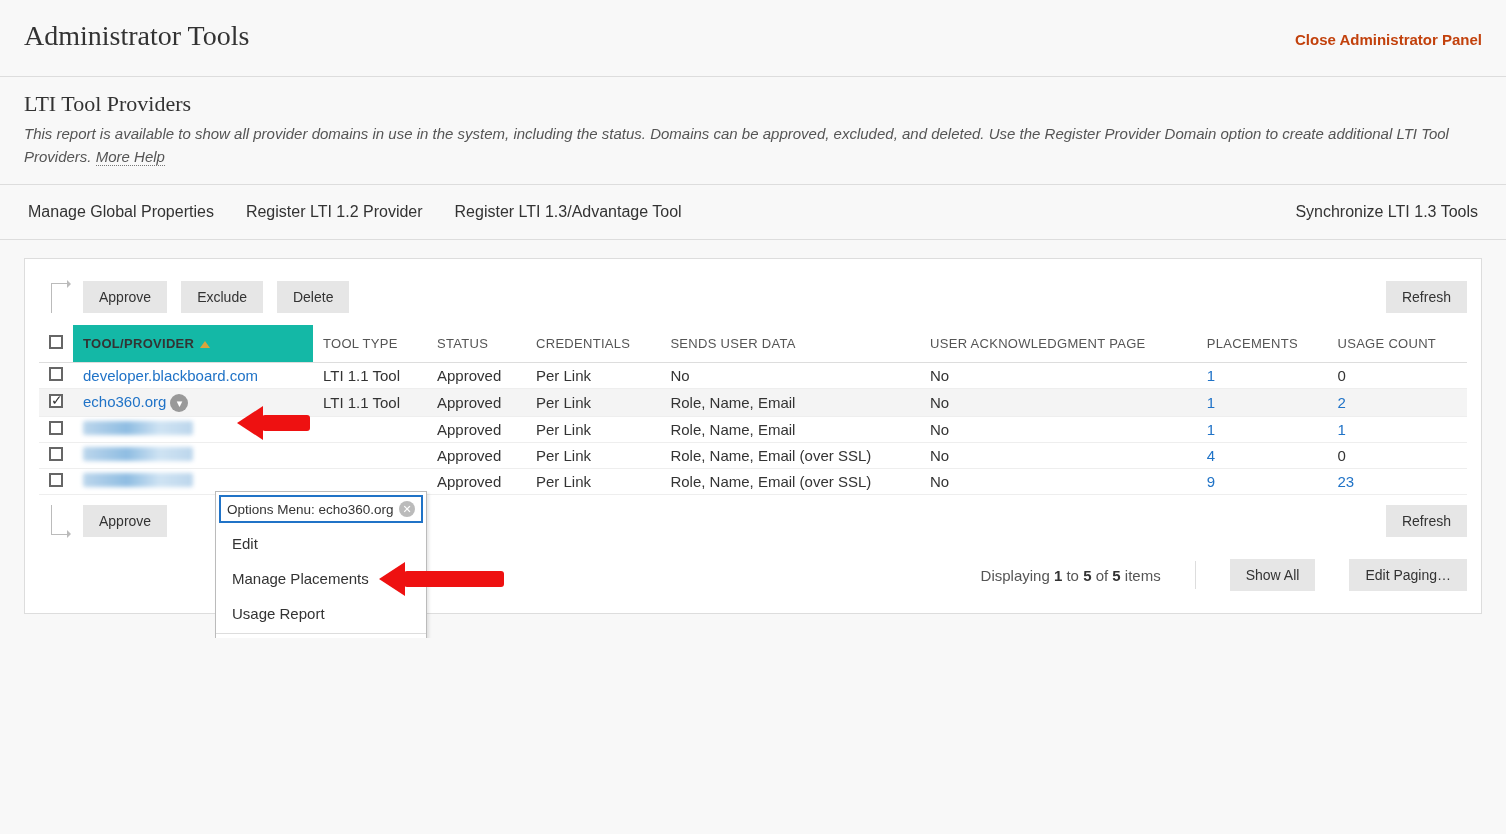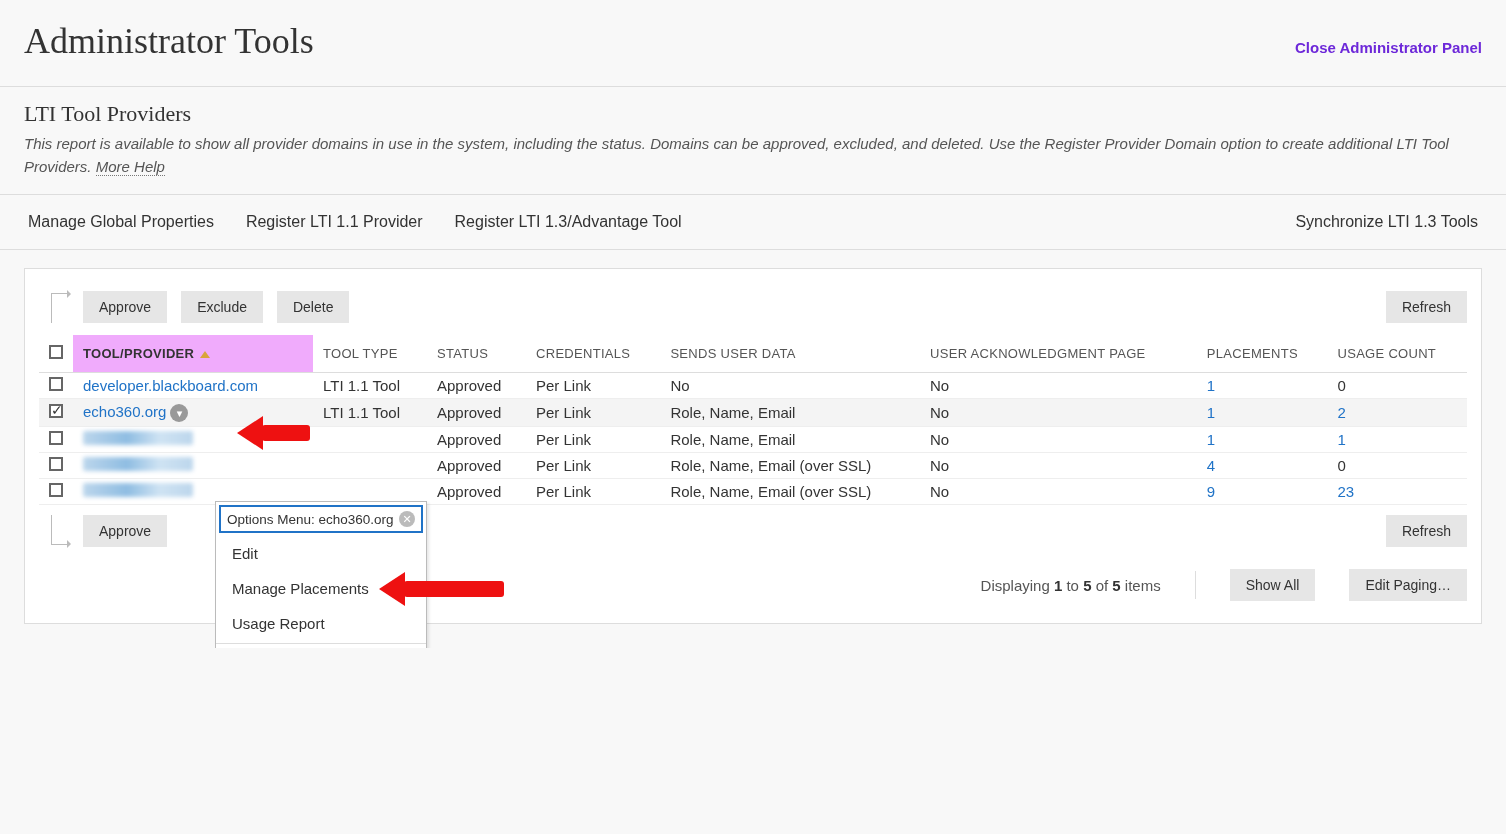--- a/index.html
+++ b/index.html
@@ -12,24 +12,24 @@
   .header {
     display: flex;
     justify-content: space-between;
     align-items: baseline;
     padding: 20px 24px 24px 24px;
     border-bottom: 1px solid #ddd;
   }
   .header h1 {
     font-family: Georgia, "Times New Roman", serif;
     font-weight: normal;
-    font-size: 36px;
-    color: #333;
-  }
-  .header .close-link { font-weight: 700; font-size: 15px; color:#6d28d9; }
+    font-size: 28px;
+    color: #333;
+  }
+  .header .close-link { font-weight: 700; font-size: 15px; color:#c2410c; }
   .subhead {
     padding: 14px 24px 16px 24px;
     border-bottom: 1px solid #ddd;
   }
   .subhead h2 {
     font-family: Georgia, "Times New Roman", serif;
     font-weight: normal;
     font-size: 22px;
     margin-bottom: 6px;
   }
@@ -105,21 +105,21 @@
     text-align: left;
     font-size: 13px;
     color: #555;
     font-weight: 400;
     letter-spacing: 0.3px;
     padding: 10px 10px;
     border-bottom: 1px solid #ddd;
     white-space: nowrap;
   }
   thead th.sorted {
-    background: #f0abfc;
+    background: #14b8a6;
     font-weight: 700;
     color: #333;
   }
   .sort-triangle {
     display:inline-block; width:0; height:0;
     border-left:5px solid transparent;
     border-right:5px solid transparent;
     border-bottom:7px solid #d9a43b;
     margin-left:6px; vertical-align: middle;
   }
@@ -231,21 +231,21 @@
 <div class="subhead">
   <h2>LTI Tool Providers</h2>
   <p>
     <span>This report is available to show all provider domains in use in the system, including the status. Domains can be approved, excluded, and deleted. Use the Register Provider Domain option to create additional LTI Tool Providers. </span><span class="more-help">More Help</span>
   </p>
 </div>
 
 <div class="toolbar-nav">
   <div class="left">
     <span class="item">Manage Global Properties</span>
-    <span class="item">Register LTI 1.1 Provider</span>
+    <span class="item">Register LTI 1.2 Provider</span>
     <span class="item">Register LTI 1.3/Advantage Tool</span>
   </div>
   <span class="item">Synchronize LTI 1.3 Tools</span>
 </div>
 
 <div class="content-card">
 
   <div class="action-row">
     <div class="left">
       <div class="arrow-indicator"></div>

